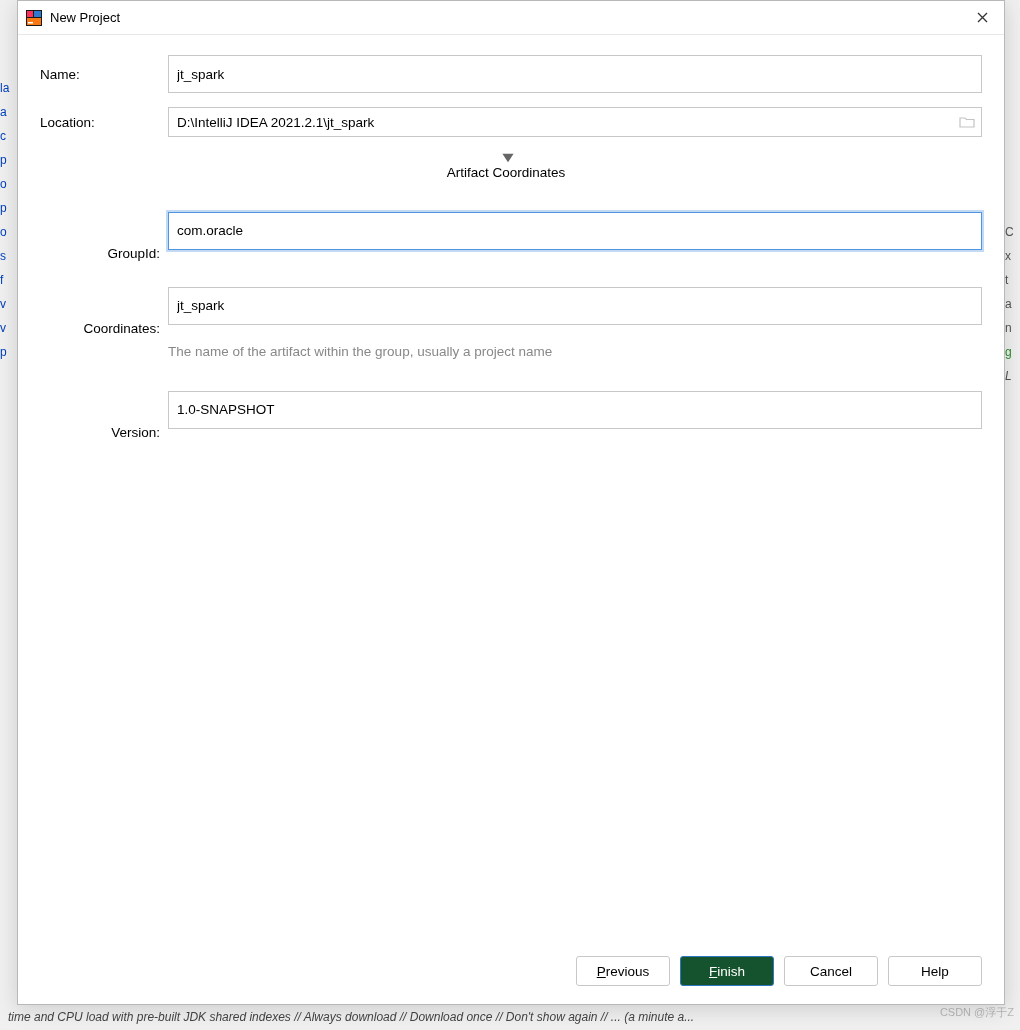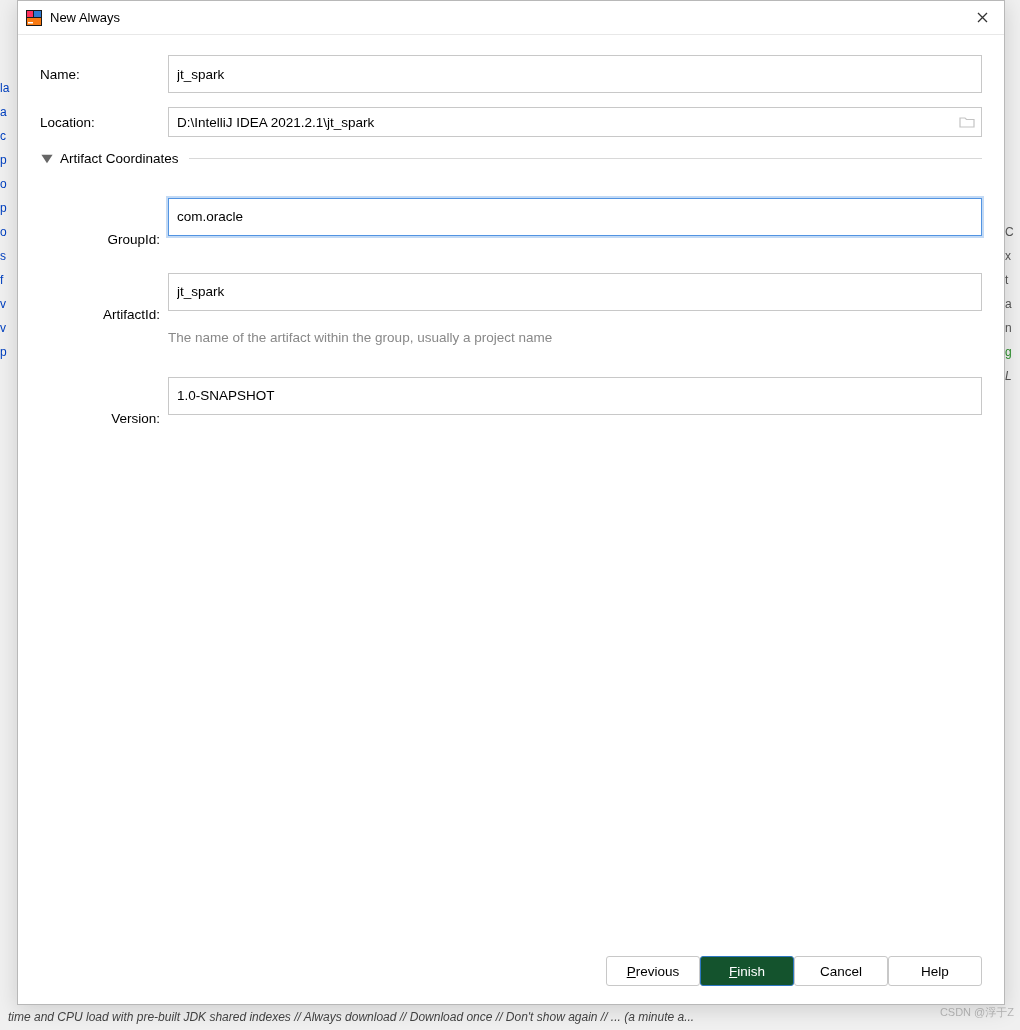--- a/index.html
+++ b/index.html
@@ -130,20 +130,21 @@
       display: flex;
       align-items: center;
       justify-content: center;
       cursor: pointer;
       opacity: 0.5;
     }
     .section-header {
       display: flex;
       align-items: center;
       margin: 6px 0 20px 0;
+      flex-direction: column;
     }
     .disclosure {
       width: 14px; height: 14px;
       margin-right: 6px;
       cursor: pointer;
     }
     .section-title {
       font-size: 13.5px;
       color: #000;
       padding-right: 10px;
@@ -154,20 +155,21 @@
       background: #d8d8d8;
     }
     .help-text {
       font-size: 13.5px;
       color: #888;
       margin: -6px 0 20px 128px;
     }
     .button-bar {
       display: flex;
       justify-content: flex-end;
+      gap: 10px;
       padding: 14px 22px 18px 22px;
     }
     .btn {
       min-width: 94px;
       height: 30px;
       border: 1px solid #c8c8c8;
       background: #fff;
       font-size: 13.5px;
       font-family: inherit;
       cursor: pointer;
@@ -254,21 +256,21 @@
 
 <div class="dialog">
   <div class="titlebar">
     <svg class="titlebar-icon" viewBox="0 0 16 16">
       <rect x="0" y="0" width="16" height="16" fill="#1a1a1a"></rect>
       <rect x="1" y="1" width="6" height="6" fill="#fe315d"></rect>
       <rect x="8" y="1" width="7" height="6" fill="#2e7ad1"></rect>
       <rect x="1" y="8" width="14" height="7" fill="#f97a12"></rect>
       <rect x="2" y="12" width="5" height="1.5" fill="#fff"></rect>
     </svg>
-    <div class="titlebar-title">New Always</div>
+    <div class="titlebar-title">New Project</div>
     <div class="titlebar-close">
       <svg width="11" height="11" viewBox="0 0 11 11">
           <path d="M1 1 L10 10 M10 1 L1 10" stroke="#333" stroke-width="1.3"></path>
         </svg>
     </div>
   </div>
 
   <div class="content">
 
     <div class="form-row">
@@ -301,21 +303,21 @@
     </div>
 
     <div class="form-row indent">
       <div class="label-col">GroupId:</div>
       <div class="input-col">
         <input class="text-input focused" type="text" value="com.oracle" style="">
       </div>
     </div>
 
     <div class="form-row indent">
-      <div class="label-col">ArtifactId:</div>
+      <div class="label-col">Coordinates:</div>
       <div class="input-col">
         <input class="text-input" type="text" value="jt_spark" style="">
       </div>
     </div>
     <div class="help-text">The name of the artifact within the group, usually a project name</div>
 
     <div class="form-row indent">
       <div class="label-col">Version:</div>
       <div class="input-col">
         <input class="text-input" type="text" value="1.0-SNAPSHOT" style="">

